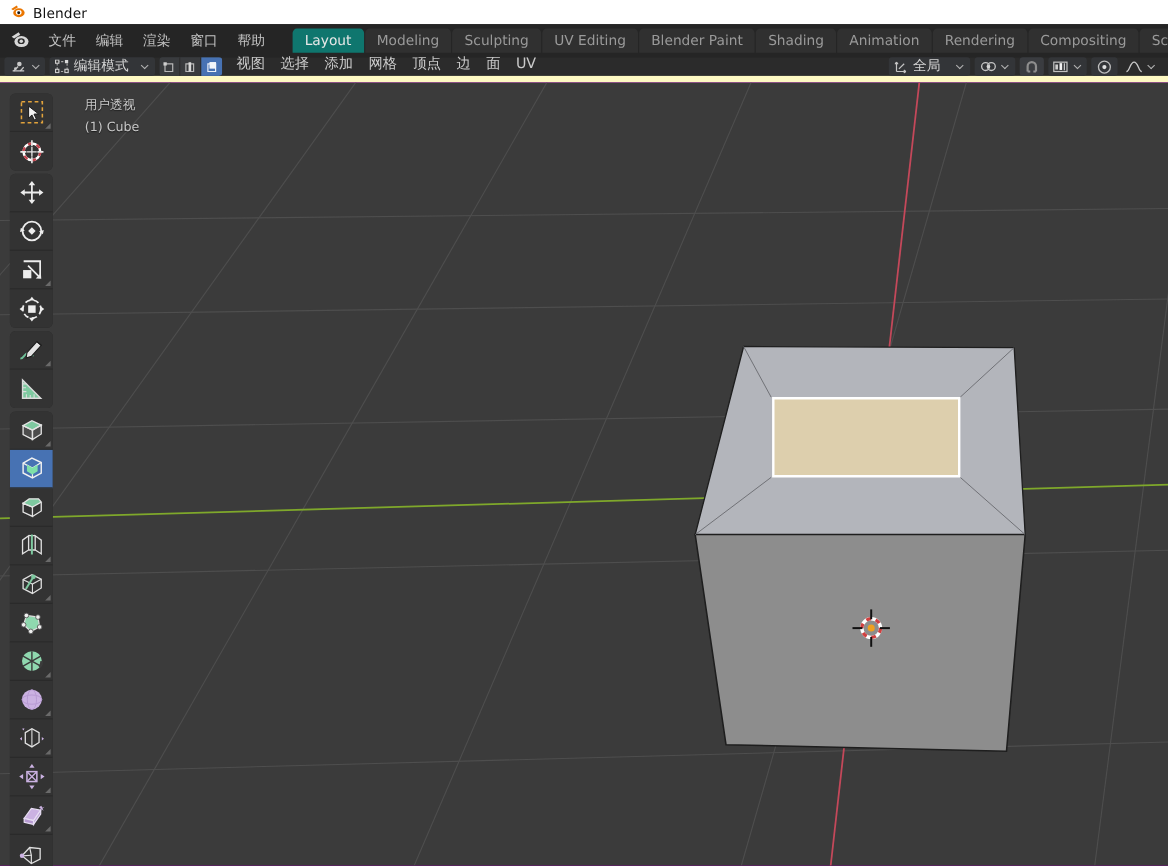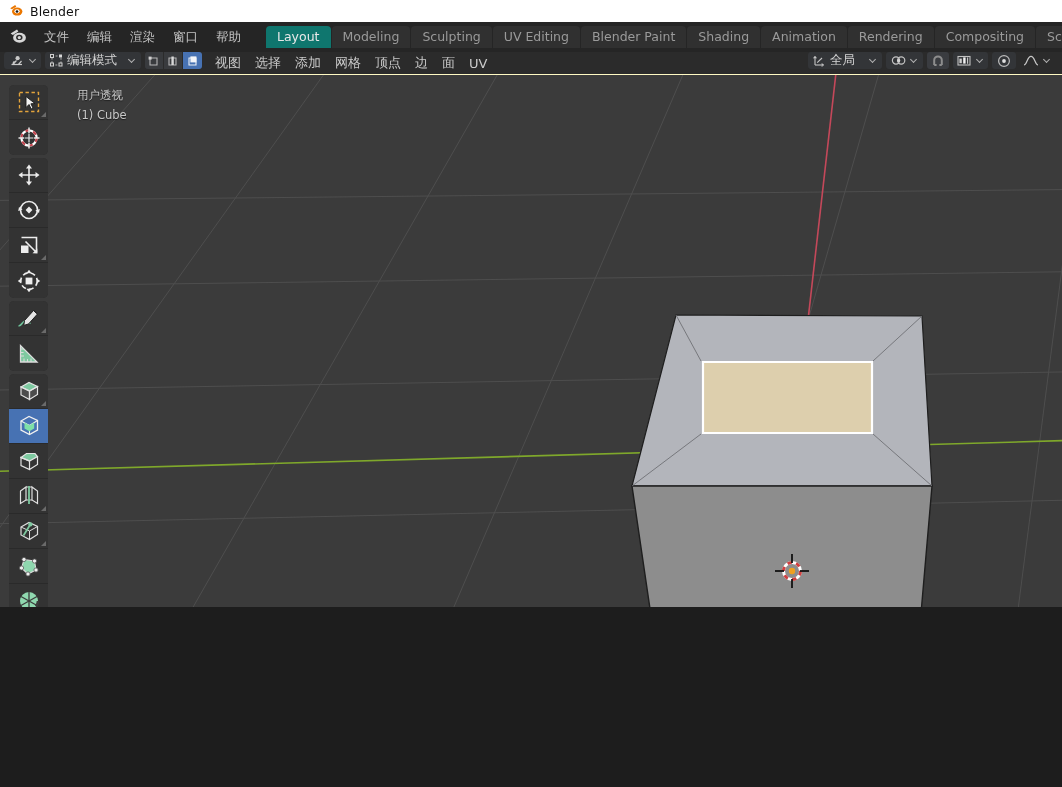--- a/index.html
+++ b/index.html
@@ -3,21 +3,21 @@
 <meta charset="utf-8">
 <style>
   * { box-sizing: border-box; margin: 0; padding: 0; }
   html, body {
     width: 1062px; height: 787px;
     background: #1d1d1d;
     font-family: "DejaVu Sans", "Liberation Sans", sans-serif;
     overflow: hidden;
     -webkit-font-smoothing: antialiased;
   }
-  #app { position: relative; width: 1062px; height: 607px; overflow: hidden; }
+  #app { position: relative; width: 1062px; height: 787px; overflow: hidden; }
 
   
   .titlebar {
     position: absolute; left: 0; top: 0; width: 1062px; height: 22px;
     background: #ffffff; display: flex; align-items: center; padding-left: 8px;
   }
   .titlebar .tb-icon { width: 16px; height: 16px; margin-right: 6px; position: relative; flex: 0 0 auto; }
   .titlebar .tb-title { font-size: 12.5px; color: #111; letter-spacing: .1px; }
 
   
@@ -34,22 +34,22 @@
   .wk-tab {
     font-size: 12.5px; color: #9a9a9a; padding: 4px 11px; margin-right: 1px;
     background: #303030; border-radius: 4px 4px 0 0; height: 22px; line-height: 14px;
     white-space: nowrap;
   }
   .wk-tab.active { background: #0f766e; color: #e8e8e8; }
 
   
   .vp-header {
     position: absolute; left: 0; top: 52px; width: 1062px; height: 23px;
-    background: #2b2b2b; display: flex; align-items: flex-start; padding: 0 4px;
-    border-bottom: 1px solid #fef9c3;
+    background: #2b2b2b; display: flex; align-items: flex-end; padding: 0 4px;
+    border-bottom: 6px solid #fef9c3;
   }
   .hdr-btn {
     display: flex; align-items: center; height: 17px; background: #333538;
     border-radius: 3px; padding: 0 5px; margin-right: 4px; color: #d0d0d0; font-size: 12px;
   }
   .hdr-btn.plain { background: transparent; }
   .hdr-menu { font-size: 13px; color: #cacaca; padding: 2px 7px; border-radius: 3px; }
   .chev { display: inline-block; width: 7px; height: 7px; margin-left: 5px; position: relative; flex: 0 0 auto; }
   .chev::after {
     content: ""; position: absolute; left: 0; top: 0px; width: 4px; height: 4px;

